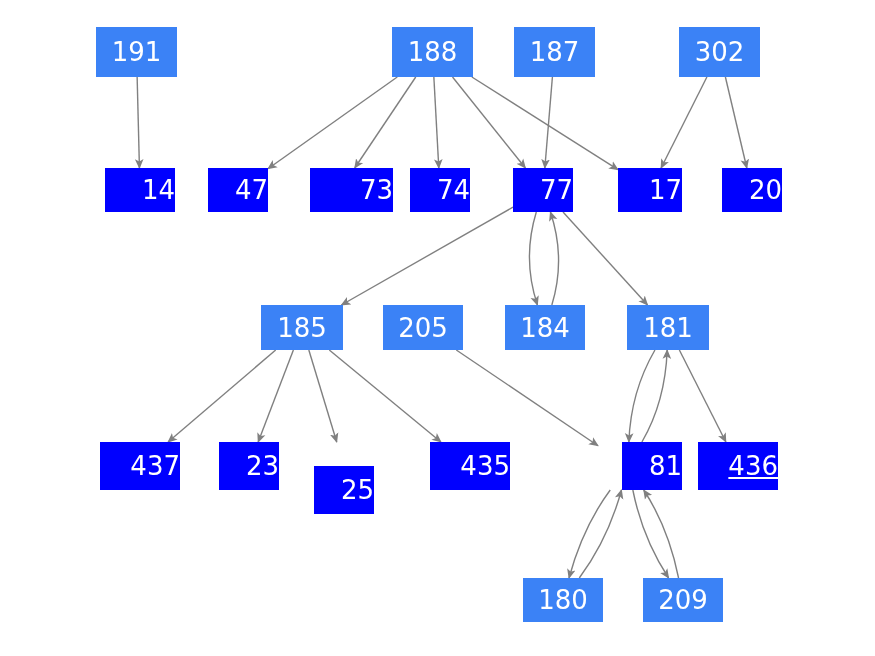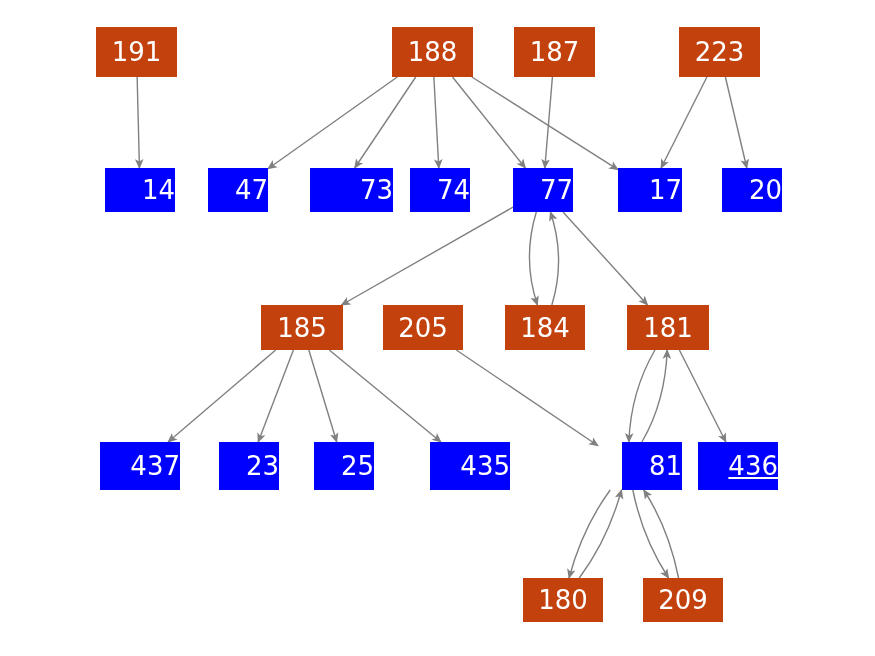--- a/index.html
+++ b/index.html
@@ -30,21 +30,21 @@
     align-items: center;
     justify-content: center;
     box-sizing: border-box;
     color: #ffffff;
     font-size: 26px;
     line-height: 1;
     letter-spacing: 0px;
     user-select: none;
   }
   .node-red {
-    background: #c2410c;
+    background: #3b82f6;
   }
   .node-blue {
     background: #0000ff;
     justify-content: flex-end;
   }
   .node-label {
     pointer-events: none;
   }
 </style>
 </head>
@@ -87,21 +87,21 @@
       <div class="node node-red" style="left: 96px; top: 27px; width: 81px; height: 50px;">
         <span class="node-label">191</span>
       </div>
       <div class="node node-red" style="left: 392px; top: 27px; width: 81px; height: 50px;">
         <span class="node-label">188</span>
       </div>
       <div class="node node-red" style="left: 514px; top: 27px; width: 81px; height: 50px;">
         <span class="node-label">187</span>
       </div>
       <div class="node node-red" style="left: 679px; top: 27px; width: 81px; height: 50px;">
-        <span class="node-label">223</span>
+        <span class="node-label">302</span>
       </div>
       <div class="node node-blue" style="left: 105px; top: 168px; width: 70px; height: 44px;">
         <span class="node-label">14</span>
       </div>
       <div class="node node-blue" style="left: 208px; top: 168px; width: 60px; height: 44px;">
         <span class="node-label">47</span>
       </div>
       <div class="node node-blue" style="left: 310px; top: 168px; width: 83px; height: 44px;">
         <span class="node-label">73</span>
       </div>
@@ -128,21 +128,21 @@
       </div>
       <div class="node node-red" style="left: 627px; top: 305px; width: 82px; height: 45px;">
         <span class="node-label">181</span>
       </div>
       <div class="node node-blue" style="left: 100px; top: 442px; width: 80px; height: 48px;">
         <span class="node-label">437</span>
       </div>
       <div class="node node-blue" style="left: 219px; top: 442px; width: 60px; height: 48px;">
         <span class="node-label">23</span>
       </div>
-      <div class="node node-blue" style="left: 314px; top: 442px; width: 60px; height: 48px;">
+      <div class="node node-blue" style="left: 314px; top: 466px; width: 60px; height: 48px;">
         <span class="node-label">25</span>
       </div>
       <div class="node node-blue" style="left: 430px; top: 442px; width: 80px; height: 48px;">
         <span class="node-label">435</span>
       </div>
       <div class="node node-blue" style="left: 598px; top: 442px; width: 60px; height: 48px; margin-left: 24px;">
         <span class="node-label">81</span>
       </div>
       <div class="node node-blue" style="left: 698px; top: 442px; width: 80px; height: 48px; text-decoration: underline;">
         <span class="node-label">436</span>

